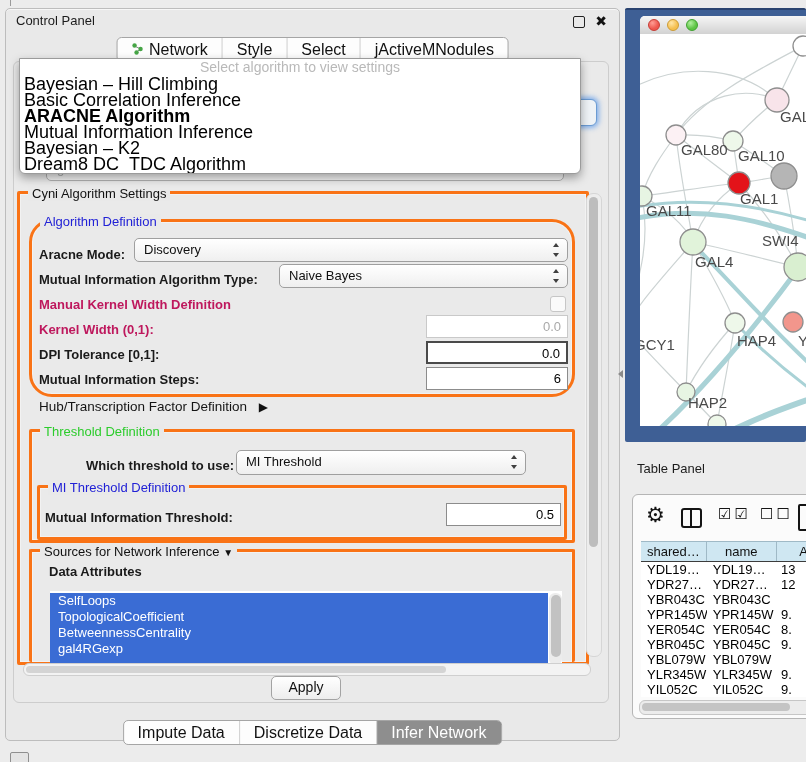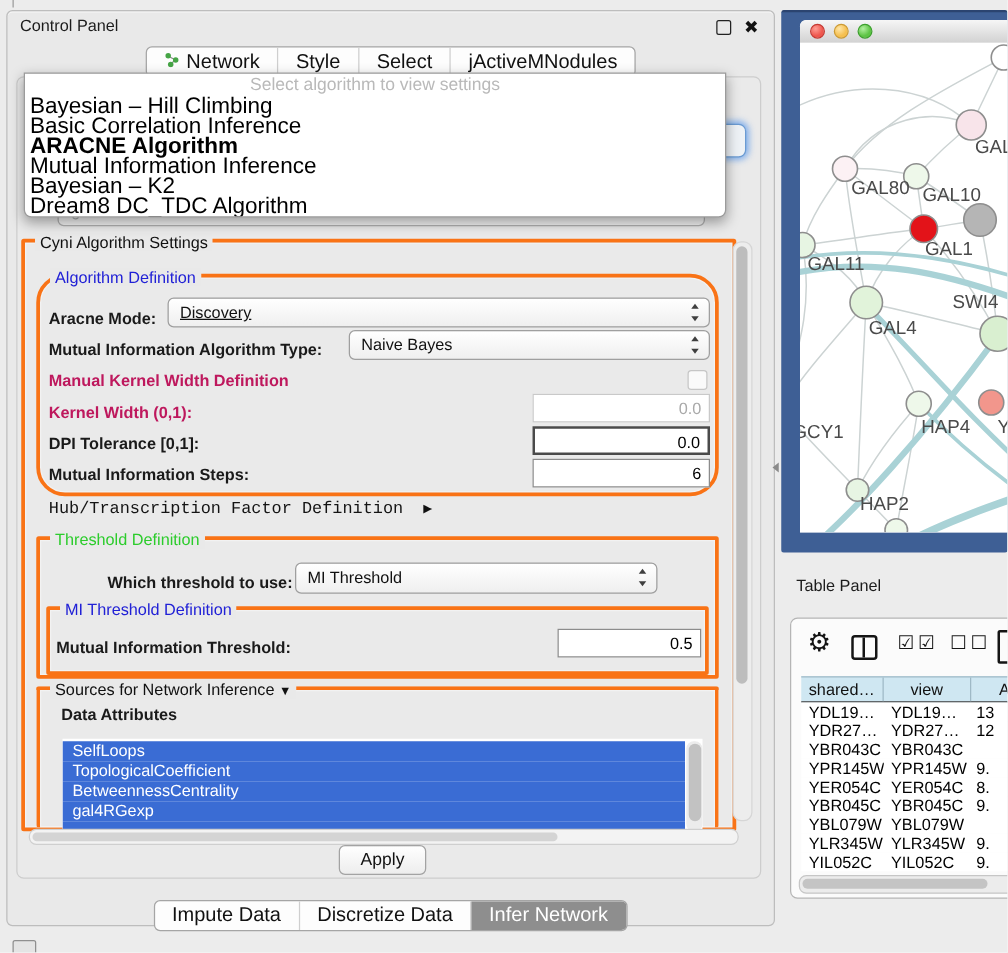--- a/index.html
+++ b/index.html
@@ -46,21 +46,21 @@
          font-size:13px;line-height:22px;padding-left:9px;color:#111;box-sizing:border-box;}
   .arrows{position:absolute;right:6px;top:4px;width:9px;height:14px;}
   .arrows::before{content:"";position:absolute;top:0;left:1px;border-left:3.5px solid transparent;border-right:3.5px solid transparent;border-bottom:4.5px solid #3f3f3f;}
   .arrows::after{content:"";position:absolute;bottom:0;left:1px;border-left:3.5px solid transparent;border-right:3.5px solid transparent;border-top:4.5px solid #3f3f3f;}
   .field{position:absolute;background:#fff;font-size:13px;line-height:21px;text-align:right;padding-right:6px;box-sizing:border-box;}
   .f-dis{border:1px solid #c9c9c9;color:#a9a9a9;}
   .f-focus{border:2px solid #4a4a4a;color:#000;}
   .f-norm{border:1px solid #8c8c8c;color:#000;}
   .chk{position:absolute;width:14px;height:14px;border:1px solid #c6c6c6;border-radius:3px;background:#fafafa;}
   .tri-r{display:inline-block;font-size:12px;color:#111;}
-  .sect-lbl{position:absolute;font-size:13.5px;color:#141414;white-space:nowrap;font-family:Liberation Mono, monospace;}
+  .sect-lbl{position:absolute;font-size:13.5px;color:#141414;white-space:nowrap;}
   
   .attr-list{position:absolute;left:44px;top:582px;width:512px;height:76px;background:#fff;overflow:hidden;}
   .attr-items{position:absolute;left:0;top:2px;width:498px;}
   .attr-item{height:16px;line-height:16px;font-size:13px;color:#fff;background:#3a6cd4;padding-left:8px;}
   .attr-sb{position:absolute;right:0;top:2px;width:13px;height:72px;background:#ececec;border-radius:6px;}
   .attr-sb .thumb{position:absolute;left:1.5px;top:2px;width:10px;height:62px;background:#c2c2c2;border-radius:5px;}
   
   .v-scroll{position:absolute;left:580px;top:184px;width:14px;height:462px;background:#ededed;border:1px solid #d6d6d6;border-radius:7px;}
   .v-scroll .thumb{position:absolute;left:1.5px;top:3px;width:9px;height:350px;background:#bdbdbd;border-radius:5px;}
   .h-track{position:absolute;left:17px;top:654px;width:566px;height:11px;background:#f3f3f3;border:1px solid #cfcfcf;border-radius:6px;}
@@ -153,21 +153,21 @@
     </div>
 
     <div class="groupbox" style="left:11px;top:182px;width:566px;height:468px;">
       <span class="grouptitle">Cyni Algorithm Settings</span>
     </div>
 
     <div class="groupbox" style="left:23px;top:210px;width:540px;height:172px;border-radius:23px;">
       <span class="grouptitle t-blue">Algorithm Definition</span>
     </div>
     <div class="lbl" style="left:33px;top:238px;">Aracne Mode:</div>
-    <div class="combo" style="left:128px;top:229px;width:434px;height:24px;text-decoration:underline;">
+    <div class="combo" style="left:128px;top:229px;width:434px;height:24px;">
       <span>Discovery</span>
       <span class="arrows"></span>
     </div>
     <div class="lbl" style="left:33px;top:263px;">Mutual Information Algorithm Type:</div>
     <div class="combo" style="left:273px;top:255px;width:289px;height:24px;">
       <span>Naive Bayes</span>
       <span class="arrows"></span>
     </div>
     <div class="lbl dis" style="left:33px;top:288px;">Manual Kernel Width Definition</div>
     <div class="chk" style="left:544px;top:287px;"></div>
@@ -311,21 +311,21 @@
   <div class="tp-title">Table Panel</div>
   <div class="tp-panel">
     <div class="gear-ic">⚙</div>
     <div class="cols-ic"></div>
     <div class="chk-ic" style="left:85px;">☑☑</div>
     <div class="chk-ic" style="left:127px;">☐☐</div>
     <div class="doc-ic"></div>
     <div class="ttable">
       <div class="thead" id="table-head">
           <div class="hc c1">shared…</div>
-          <div class="hc c2">view</div>
+          <div class="hc c2">name</div>
           <div class="hc c3">A</div>
         </div>
       <div id="table-body">
           <div class="trow">
             <div class="tc c1">YDL19…</div>
             <div class="tc c2">YDL19…</div>
             <div class="tc c3">13</div>
           </div>
           <div class="trow">
             <div class="tc c1">YDR27…</div>

